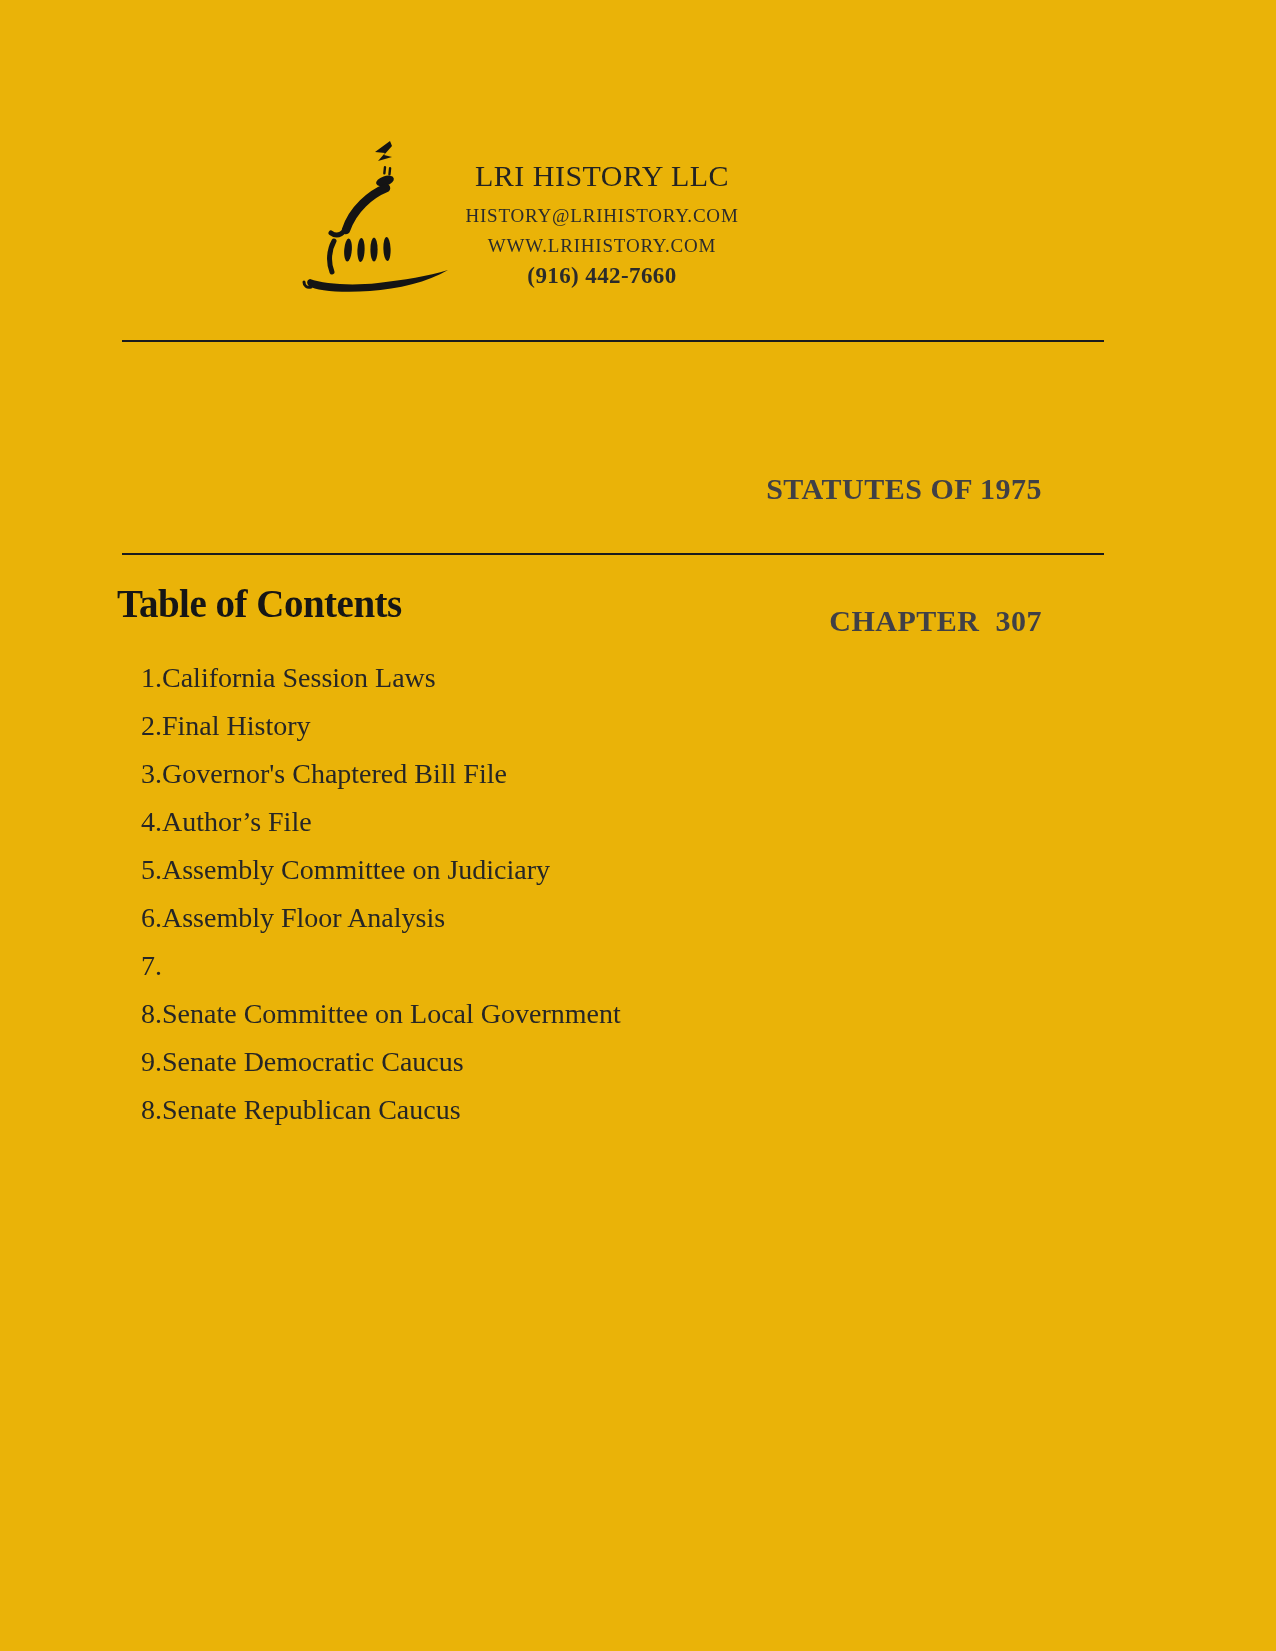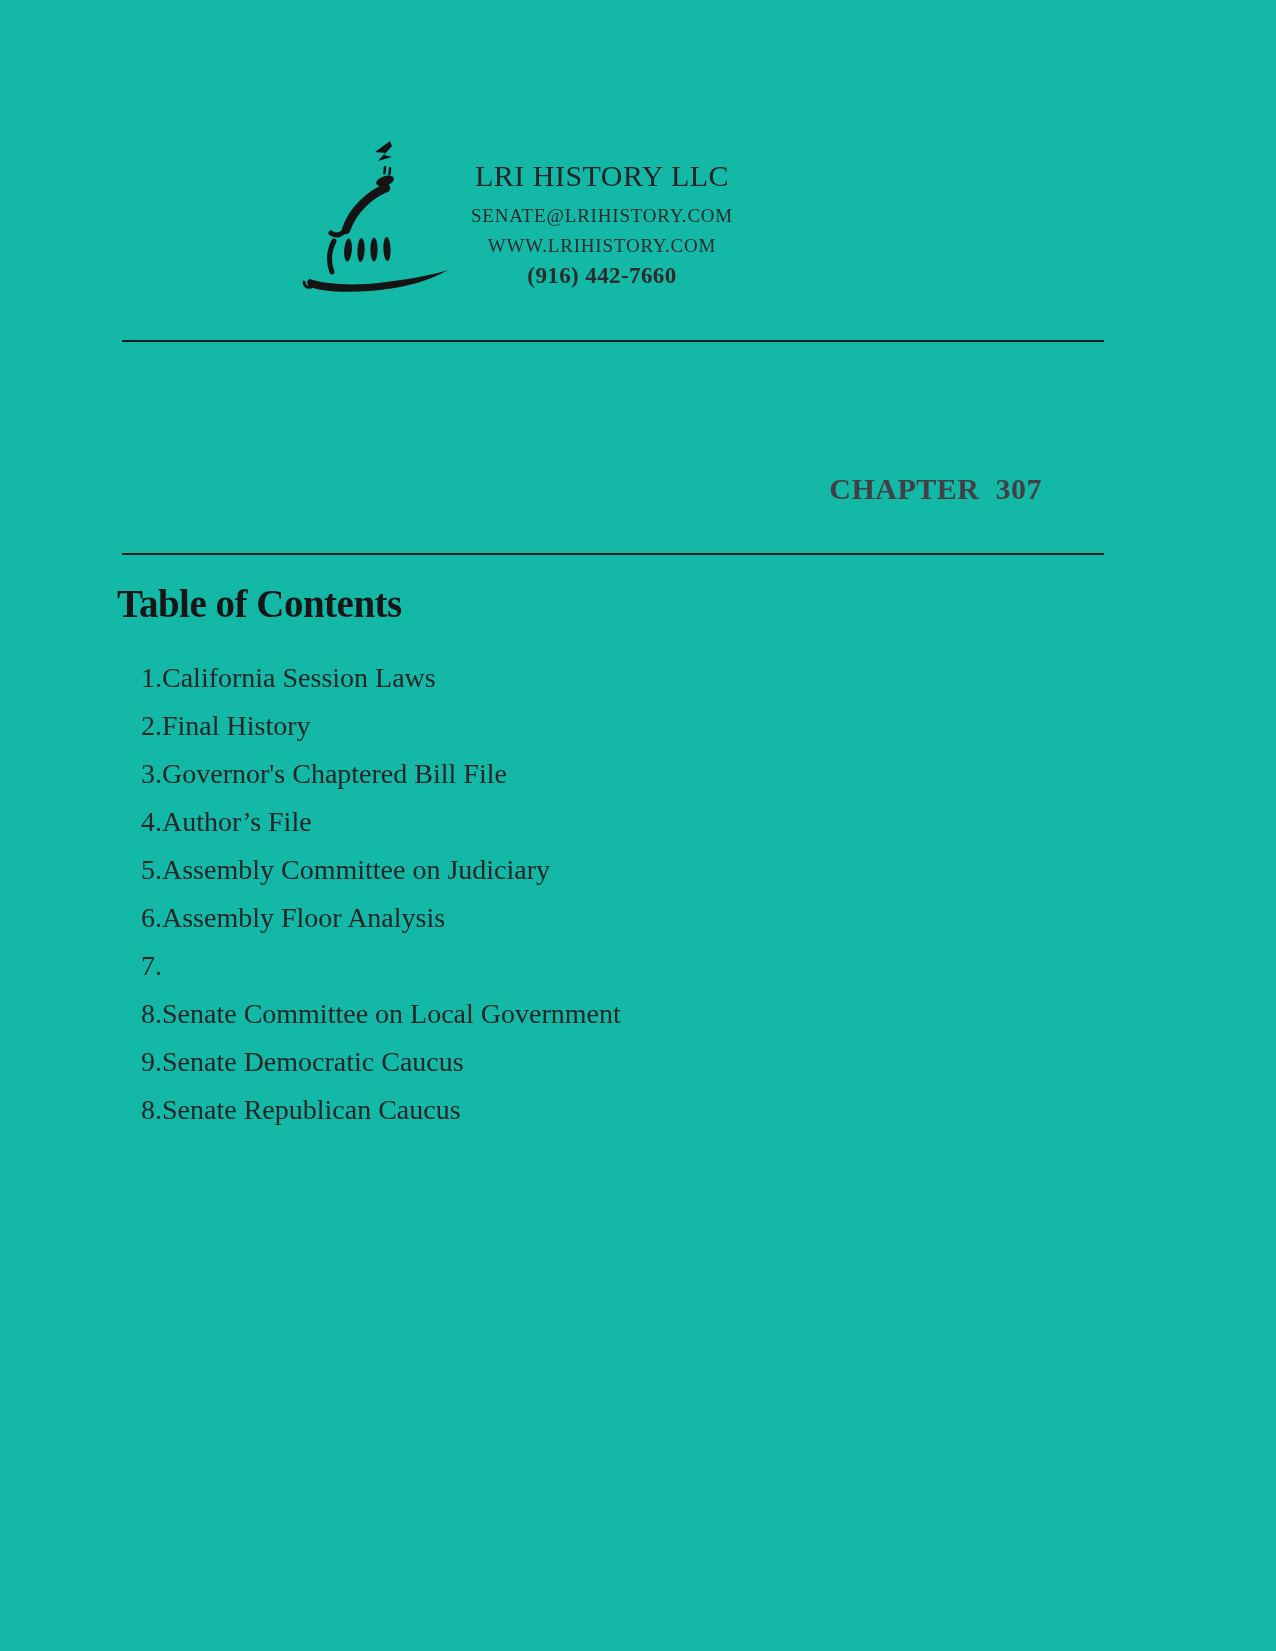--- a/index.html
+++ b/index.html
@@ -1,21 +1,21 @@
 <!DOCTYPE html>
 <html><head>
 <meta charset="utf-8">
 <style>
   * { margin: 0; padding: 0; box-sizing: border-box; }
   html, body { background: #ffffff; }
   .page {
     position: relative;
     width: 1276px;
     height: 1651px;
-    background: #14b8a6;
+    background: #eab308;
     font-family: "Liberation Serif", serif;
     overflow: hidden;
     padding-left: 8px;
   }
   
   .logo {
     position: absolute;
     left: 296px;
     top: 130px;
     width: 156px;
@@ -135,29 +135,30 @@
       <path d="M51,95 C49,103 42,108 35,103" stroke-width="5"></path>
 
       <path d="M38,111 C33,120 32,132 36,142" stroke-width="5"></path>
 
       <path d="M15,157 C11,158 8,156 8,152" stroke-width="3"></path>
     </g>
   </svg>
 
   <div class="contact">
     <div class="company-name">LRI HISTORY LLC</div>
-    <div class="contact-line">SENATE@LRIHISTORY.COM</div>
+    <div class="contact-line">HISTORY@LRIHISTORY.COM</div>
     <div class="contact-line">WWW.LRIHISTORY.COM</div>
     <div class="contact-line phone">(916) 442-7660</div>
   </div>
 
   <div class="rule rule-top"></div>
   <div class="rule rule-bottom"></div>
 
   <div class="case-info">
+    <div>STATUTES OF 1975</div>
     <div>CHAPTER  307</div>
   </div>
 
   <h1 class="toc-title">Table of Contents</h1>
 
   <ol class="toc-list">
     <li class="toc-item">
       <span class="num">1.</span>
       <span class="label">California Session Laws</span>
     </li>

